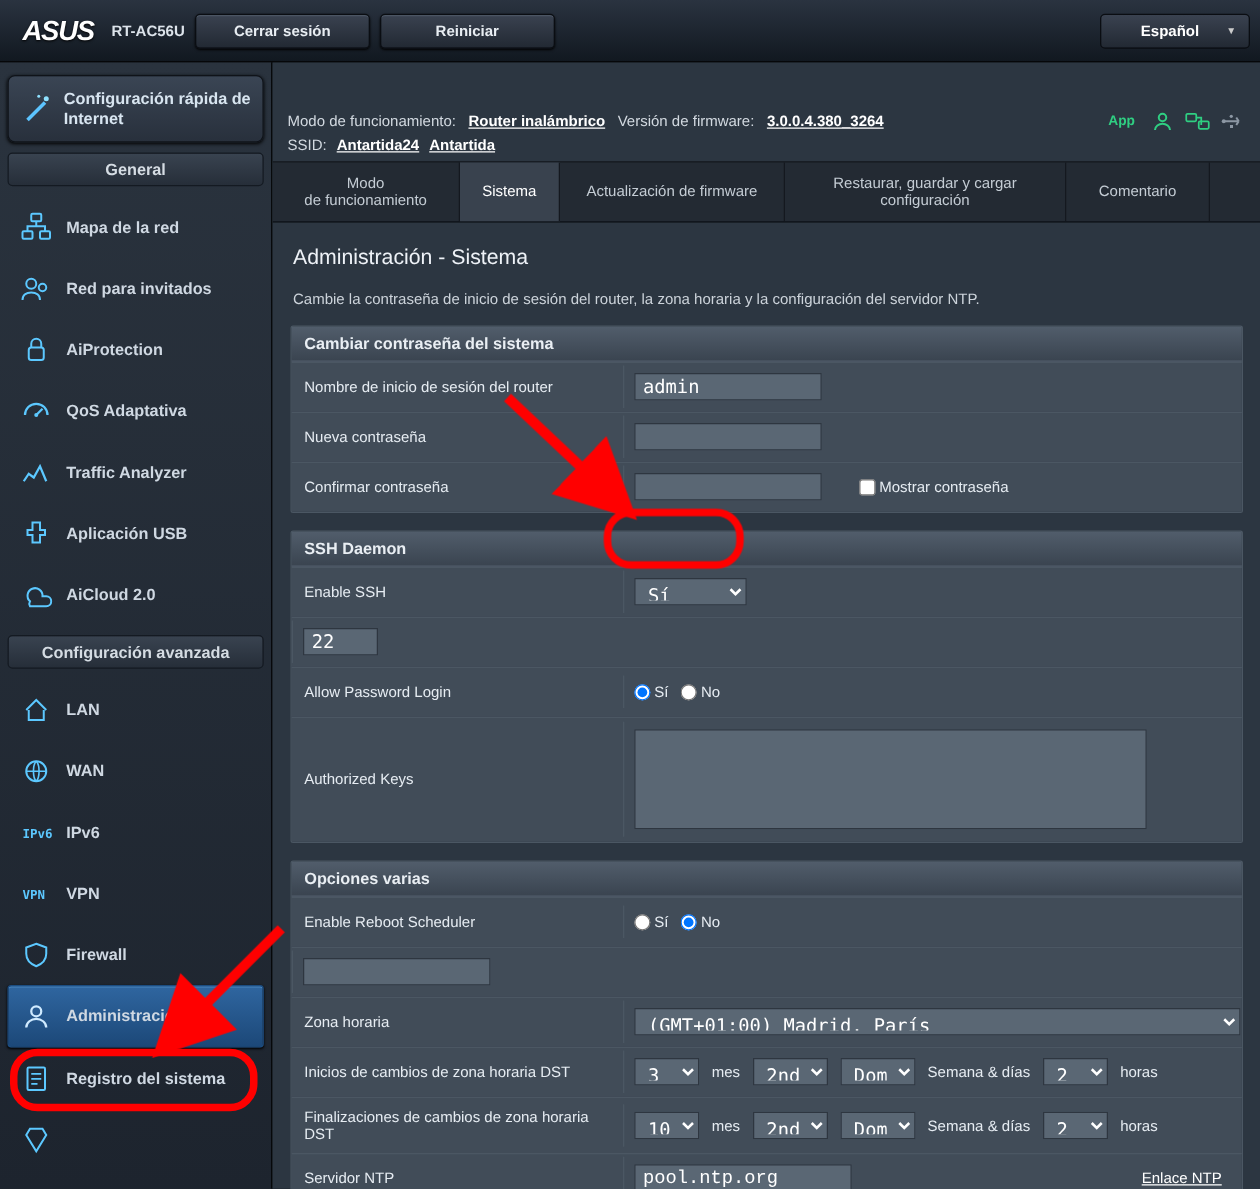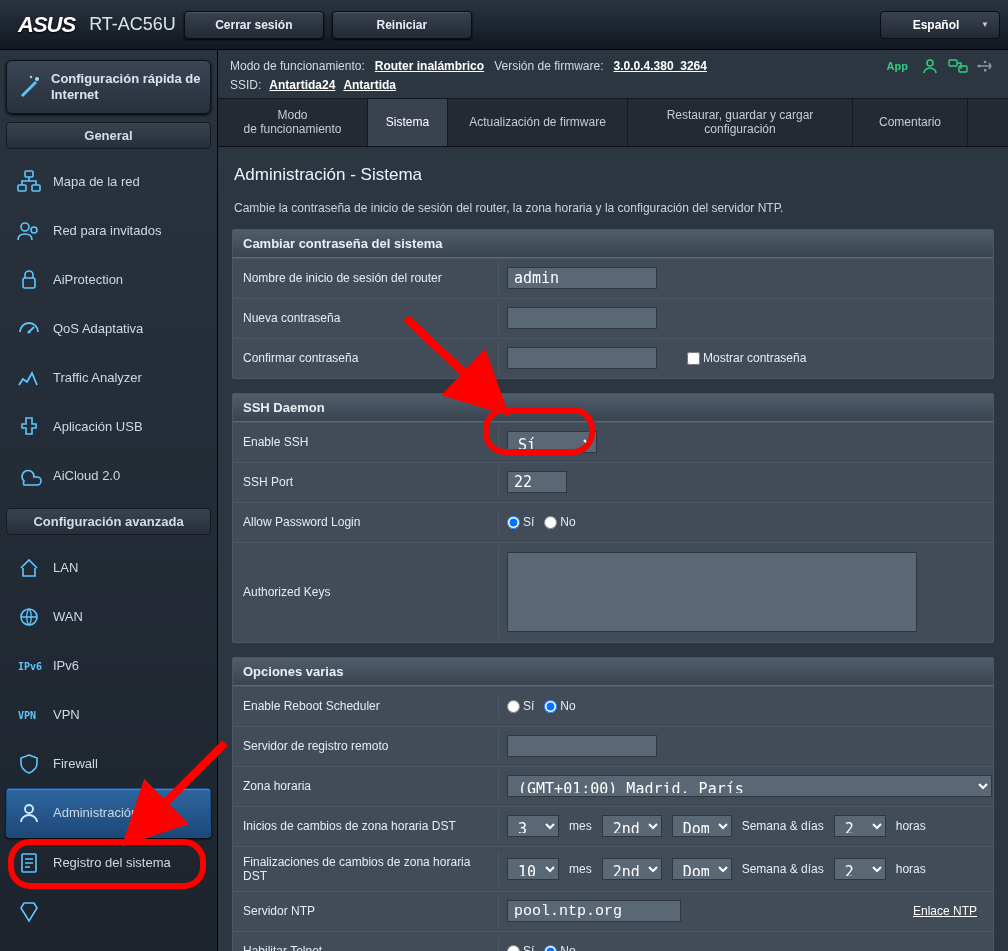--- a/index.html
+++ b/index.html
@@ -26,21 +26,21 @@
 }
 .logo {
   font-style: italic;
   font-weight: bold;
   font-size: 22px;
   color: #fff;
   letter-spacing: -1px;
   padding: 0 6px 0 10px;
   text-shadow: 0 1px 2px #000;
 }
-.model { font-size: 18px; font-weight: normal; color: #dce3ea; }
+.model { font-size: 12px; font-weight: bold; color: #dce3ea; }
 .topbar .btn {
   background: linear-gradient(#3a4250, #222933);
   border: 1px solid #0a0d12;
   border-radius: 4px;
   color: #e8edf2;
   padding: 6px 18px;
   cursor: pointer;
   font-weight: bold;
   font-size: 12px;
   box-shadow: inset 0 1px 0 #4b5563, 0 1px 2px #000;
@@ -121,37 +121,38 @@
   border-top: 1px solid transparent;
 }
 .nav-item.active {
   background: linear-gradient(#2f66a0, #1c4878);
   border: 1px solid #1b4d82;
   box-shadow: inset 0 1px 0 #4b88c2, 0 1px 2px #000;
 }
 .nav-item .icon {
   width: 28px; height: 28px; display: flex; align-items: center; justify-content: center;
 }
-.nav-item .label { font-weight: normal; font-size: 13px; line-height: 1.2; }
+.nav-item .label { font-weight: bold; font-size: 13px; line-height: 1.2; }
 
 
 .main {
   flex: 1;
   background: #2c3641;
   display: flex;
   flex-direction: column;
   overflow: hidden;
 }
 .infoline {
   display: flex;
   align-items: center;
   gap: 10px;
   padding: 6px 12px 2px 12px;
   font-size: 12px;
   color: #d2d9e0;
+  margin-top: 31px;
 }
 .infoline a { color: #fff; text-decoration: underline; font-weight: bold; }
 .status-icons { display: flex; gap: 8px; margin-left: auto; align-items: center; }
 .status-icons .sicon { color: #2fcf82; width: 20px; height: 20px; display: flex; align-items: center; justify-content: center; }
 .status-icons .sicon.dim { color: #8c97a3; }
 .app-label { color: #2fcf82; font-weight: bold; font-size: 11px; margin-right: 4px;}
 
 .ssidline { display: flex; gap: 8px; padding: 0 12px 6px 12px; font-size: 12px; color: #d2d9e0;}
 .ssidline a { color: #fff; text-decoration: underline; font-weight: bold; }
 
@@ -503,21 +504,20 @@
 
         <div class="panel">
           <div class="panel-hd">SSH Daemon</div>
           <div class="row">
             <div class="cell-l">Enable SSH</div>
             <div class="cell-r">
               <select id="ssh-select" style="width:90px"><option>Sí</option></select>
             </div>
           </div>
           <div class="row">
-            <div class="cell-l">SSH Port</div>
             <div class="cell-r">
                 <input type="text" class="short" value="22" style="">
               </div>
           </div>
           <div class="row">
             <div class="cell-l">Allow Password Login</div>
             <div class="cell-r">
               <label class="inline">
                   <input type="radio" name="apl" checked="" style="">
                   <span>Sí</span>
@@ -545,21 +545,20 @@
                   <input type="radio" name="rbs" style="">
                   <span>Sí</span>
                 </label>
               <label class="inline">
                   <input type="radio" name="rbs" checked="" style="">
                   <span>No</span>
                 </label>
             </div>
           </div>
           <div class="row">
-            <div class="cell-l">Servidor de registro remoto</div>
             <div class="cell-r">
                 <input type="text" style="">
               </div>
           </div>
           <div class="row">
             <div class="cell-l">Zona horaria</div>
             <div class="cell-r">
                 <select class="wide" id="tz-select"><option>(GMT+01:00) Madrid, París</option></select>
               </div>
           </div>

